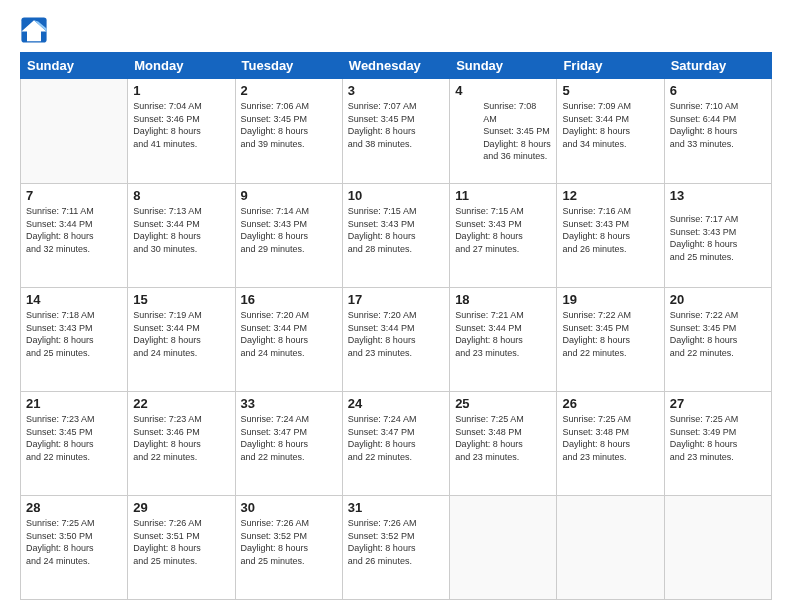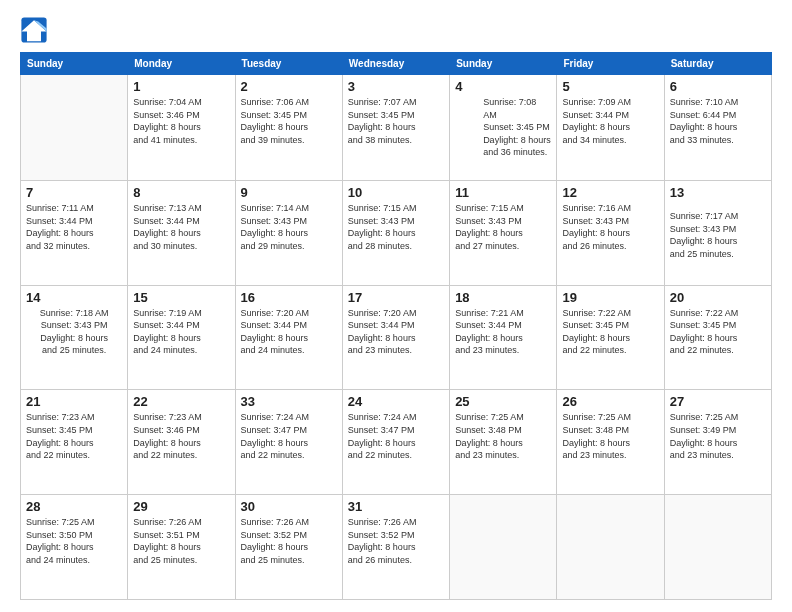--- a/index.html
+++ b/index.html
@@ -59,21 +59,21 @@
     .calendar {
       flex: 1;
       border: 1px solid #ccc;
       border-collapse: collapse;
       width: 100%;
       table-layout: fixed;
     }
     .calendar th {
       background-color: #1565c0;
       color: #fff;
-      font-size: 10px;
+      font-size: 13px;
       font-weight: bold;
       text-align: left;
       padding: 5px 6px;
       border: 1px solid #1565c0;
     }
     .calendar td {
       vertical-align: top;
       border: 1px solid #ccc;
       padding: 4px 5px;
       font-size: 9.5px;
@@ -224,21 +224,21 @@
             <span class="day-num">13</span>
             <div class="day-info" style="white-space: pre-line; margin-top: 10px;">Sunrise: 7:17 AM
 Sunset: 3:43 PM
 Daylight: 8 hours
 and 25 minutes.</div>
           </td>
         </tr>
         <tr>
           <td>
             <span class="day-num">14</span>
-            <div class="day-info" style="white-space: pre-line; text-align: center;">Sunrise: 7:18 AM
+            <div class="day-info" style="white-space: pre-line;">Sunrise: 7:18 AM
 Sunset: 3:43 PM
 Daylight: 8 hours
 and 25 minutes.</div>
           </td>
           <td>
             <span class="day-num">15</span>
             <div class="day-info" style="white-space: pre-line;">Sunrise: 7:19 AM
 Sunset: 3:44 PM
 Daylight: 8 hours
 and 24 minutes.</div>

